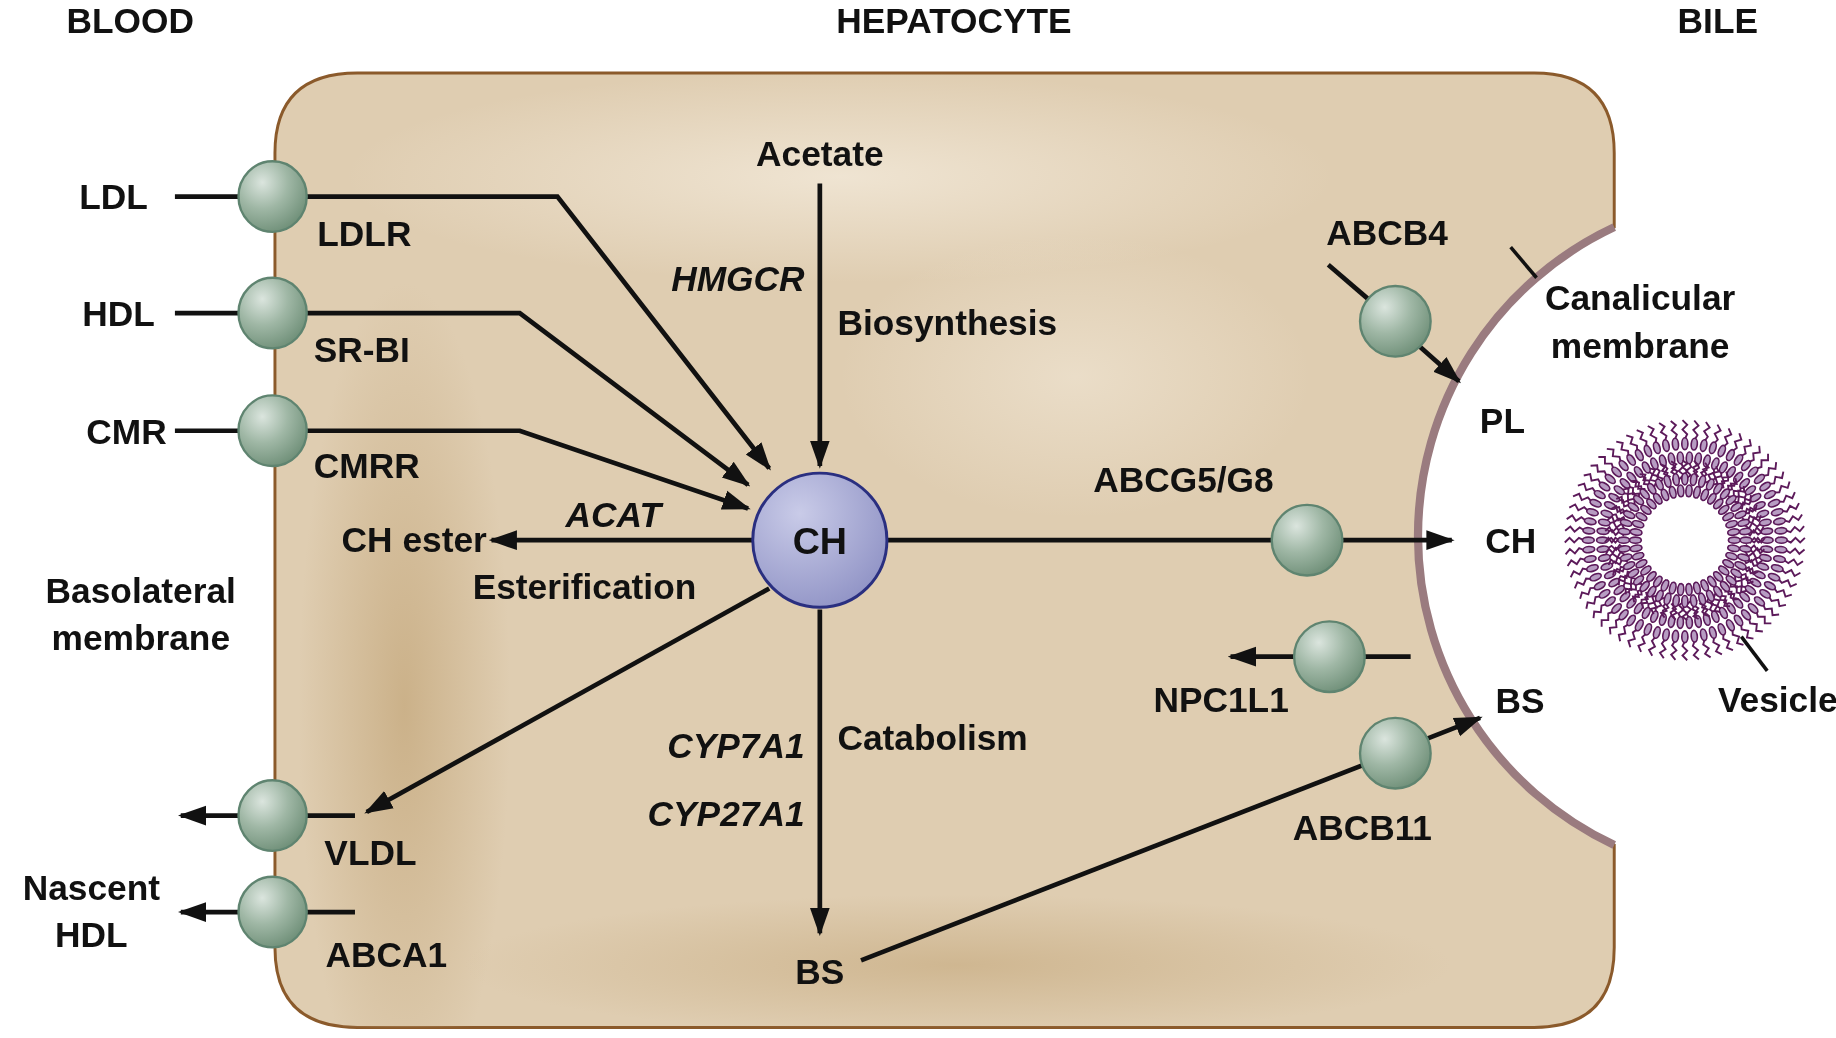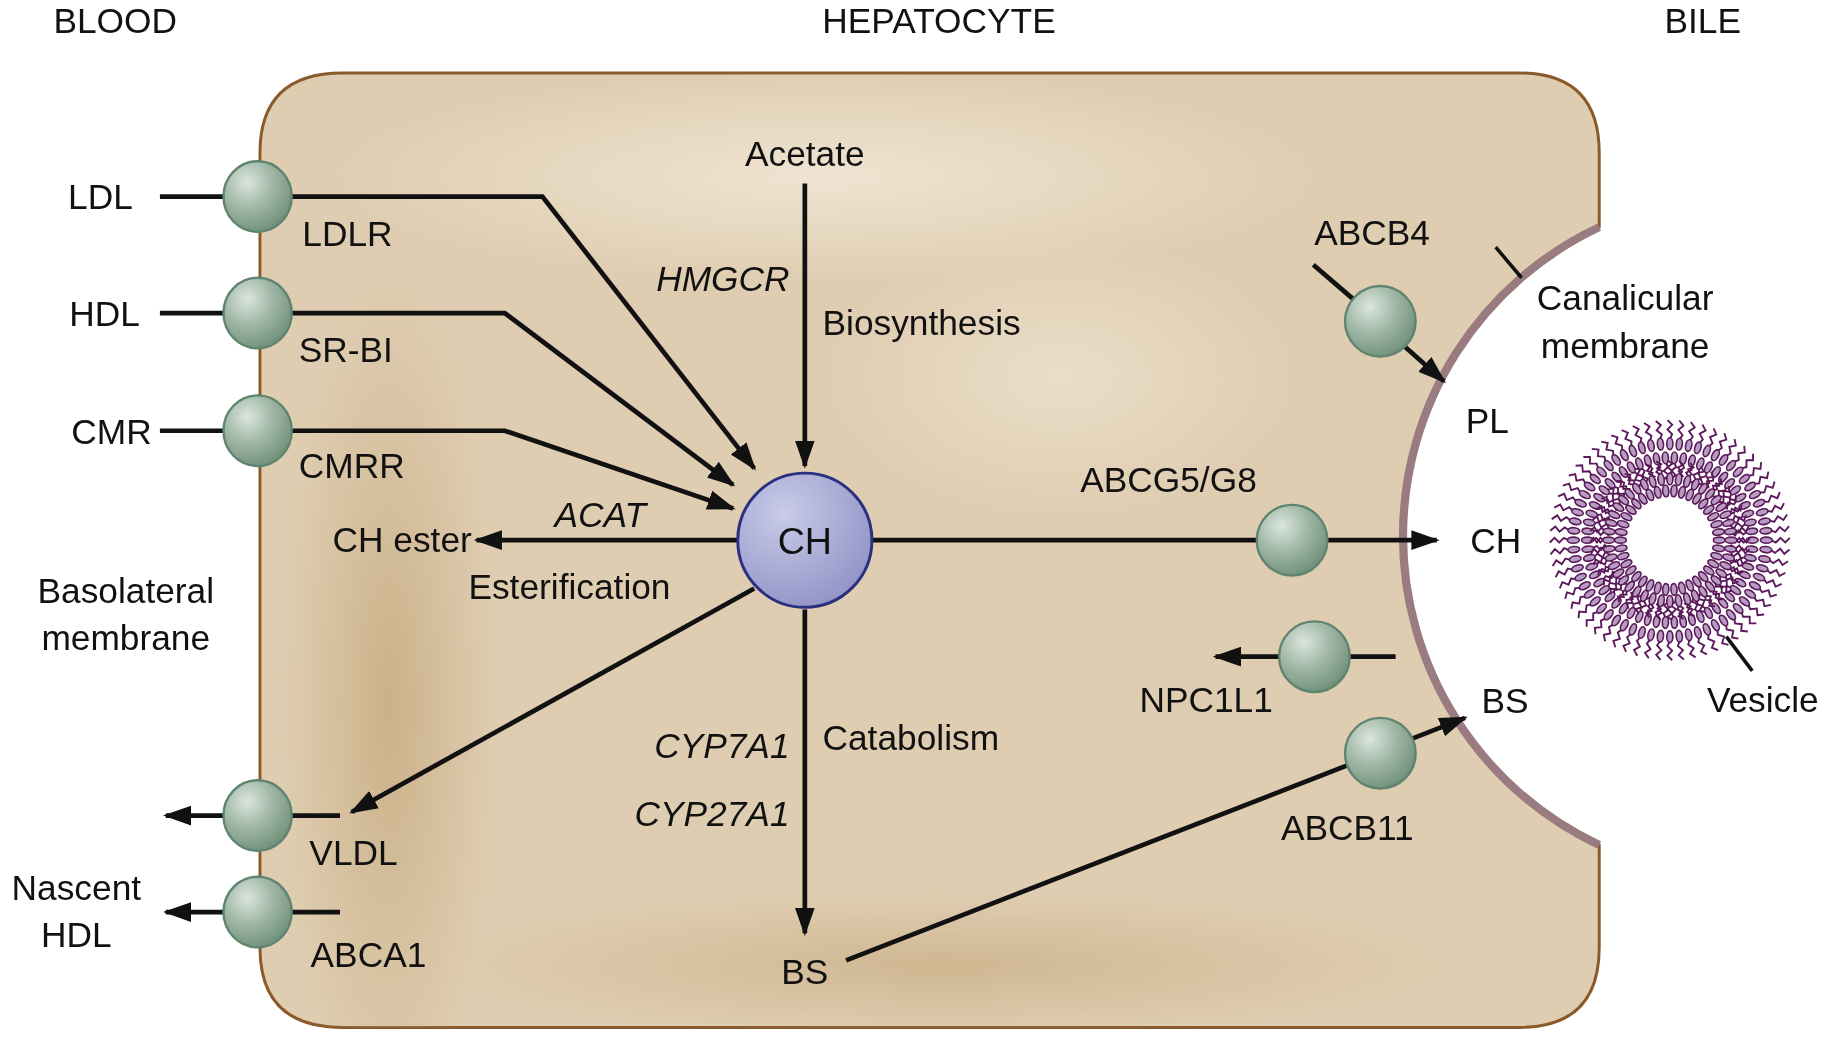--- a/index.html
+++ b/index.html
@@ -1,17 +1,17 @@
 <!DOCTYPE html>
 <html><head>
 <meta charset="utf-8">
 <style>
   html, body { margin: 0; padding: 0; background: #ffffff; }
   body { width: 1836px; height: 1038px; overflow: hidden; }
-  #stage { position: absolute; left: 1px; top: 0; width: 1620px; height: 1038px; }
+  #stage { position: absolute; left: 16px; top: 0; width: 1620px; height: 1038px; font-weight: bold; }
   svg text { font-family: "Liberation Sans", "DejaVu Sans", sans-serif; fill: #111111; }
   .lbl { font-size: 30px; }
   .ital { font-style: italic; }
   .hdr { font-size: 30px; }
   .ln { stroke: #111111; stroke-width: 4; fill: none; }
   .thin { stroke: #111111; stroke-width: 3; fill: none; }
 </style>
 </head>
 <body>
 

